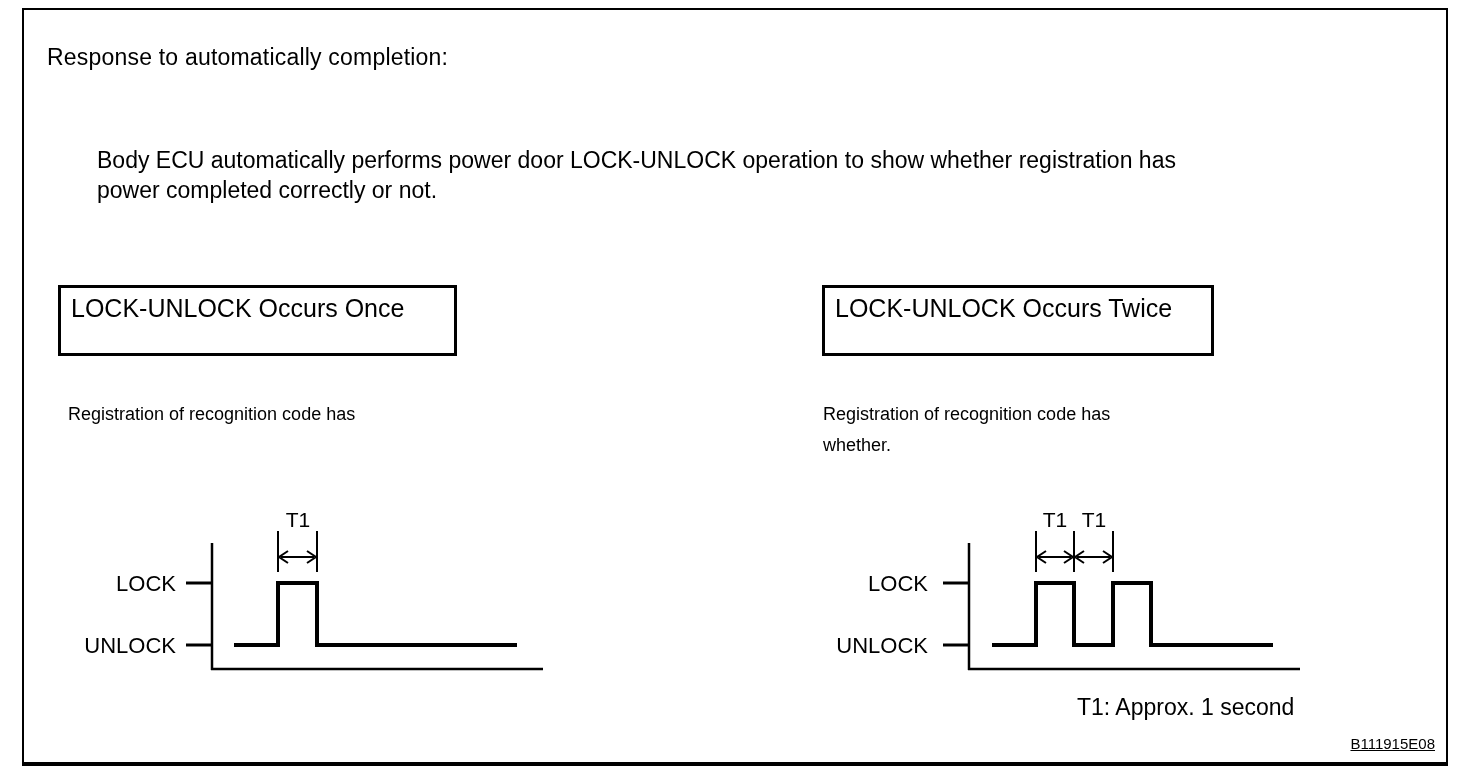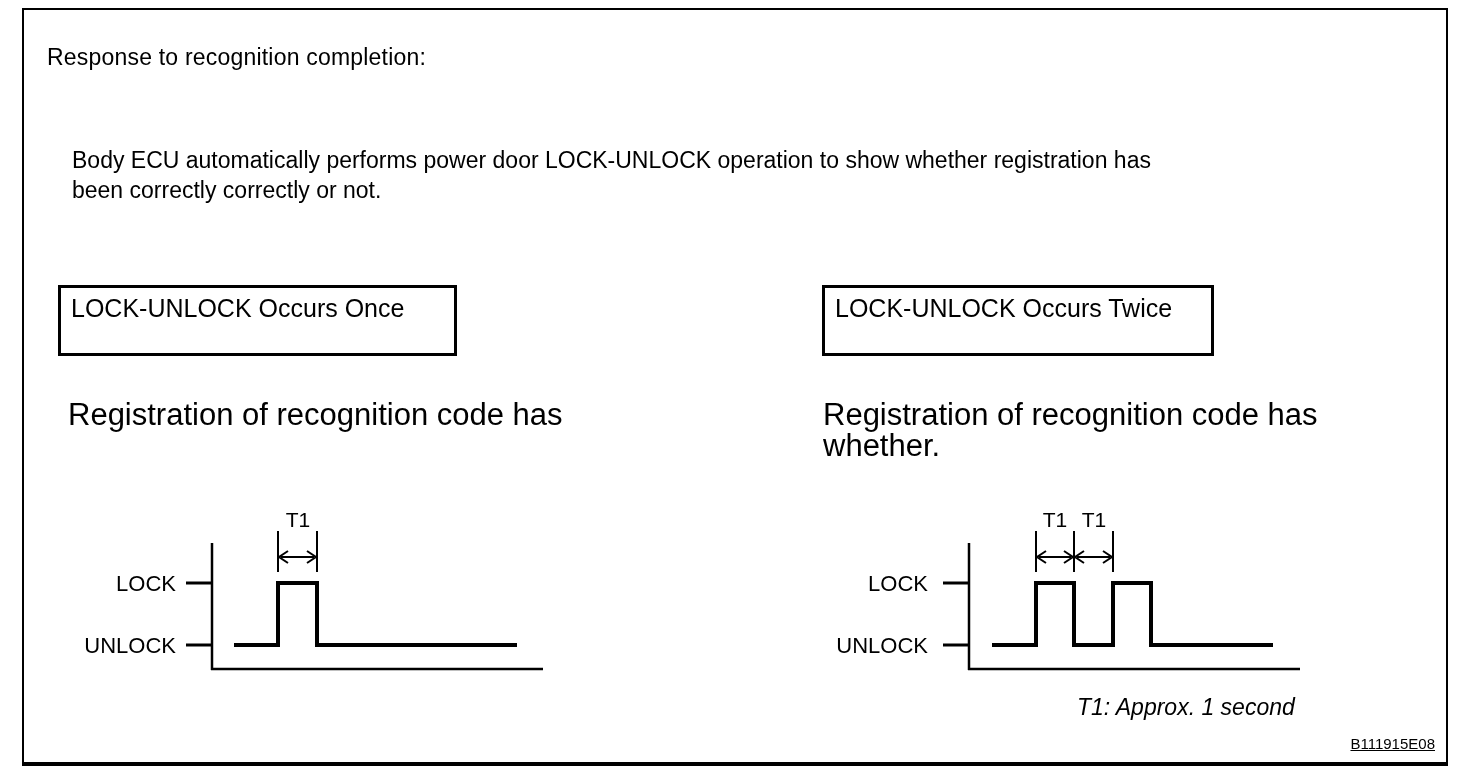--- a/index.html
+++ b/index.html
@@ -12,56 +12,56 @@
   .canvas { position: relative; width: 1472px; height: 776px; background: #ffffff; overflow: hidden; }
   .frame {
     position: absolute; left: 22px; top: 8px; width: 1426px; height: 758px;
     border: 2px solid #000; border-bottom-width: 4px; background: #fff;
   }
   .title {
     position: absolute; left: 47px; top: 44px;
     font-size: 23px; letter-spacing: 0.2px; white-space: nowrap;
   }
   .paragraph { position: absolute; left: 72px; top: 145px; font-size: 23px; line-height: 30px; }
-  .paragraph span { display: block; white-space: nowrap; }
+  .paragraph span { display: block; white-space: nowrap; margin-left: 25px; }
   .heading-box {
     position: absolute; top: 285px; height: 71px;
     border: 3px solid #000; background: #fff;
     font-size: 25px; padding: 6px 0 0 10px; white-space: nowrap;
   }
   .heading-box.left { left: 58px; width: 399px; }
   .heading-box.right { left: 822px; width: 392px; }
-  .result { position: absolute; top: 399px; font-size: 31px; line-height: 31px; }
+  .result { position: absolute; top: 399px; font-size: 18px; line-height: 31px; }
   .result.left { left: 68px; }
   .result.right { left: 823px; }
   .result span { display: block; white-space: nowrap; }
   svg.wave { position: absolute; overflow: visible; }
   svg.wave text { font-family: "Liberation Sans", "DejaVu Sans", sans-serif; fill: #000; }
   .sig-label { font-size: 22px; }
   .t1-label { font-size: 21px; }
   .note {
     position: absolute; top: 694px; left: 1077px;
-    font-size: 23px; white-space: nowrap; font-style: italic;
+    font-size: 23px; white-space: nowrap;
   }
   .fig-code {
     position: absolute; top: 735px; right: 37px;
     font-size: 15px; white-space: nowrap; text-decoration: underline;
   }
 </style>
 </head>
 <body>
 
 <div class="canvas">
   <div class="frame"></div>
 
-  <div class="title">Response to recognition completion:</div>
+  <div class="title">Response to automatically completion:</div>
 
   <div class="paragraph">
     <span>Body ECU automatically performs power door LOCK-UNLOCK operation to show whether registration has</span>
-    <span>been correctly correctly or not.</span>
+    <span>power completed correctly or not.</span>
   </div>
 
   <div class="heading-box left">LOCK-UNLOCK Occurs Once</div>
   <div class="heading-box right">LOCK-UNLOCK Occurs Twice</div>
 
   <div class="result left">
     <span>Registration of recognition code has</span>
   </div>
   <div class="result right">
     <span>Registration of recognition code has</span>

